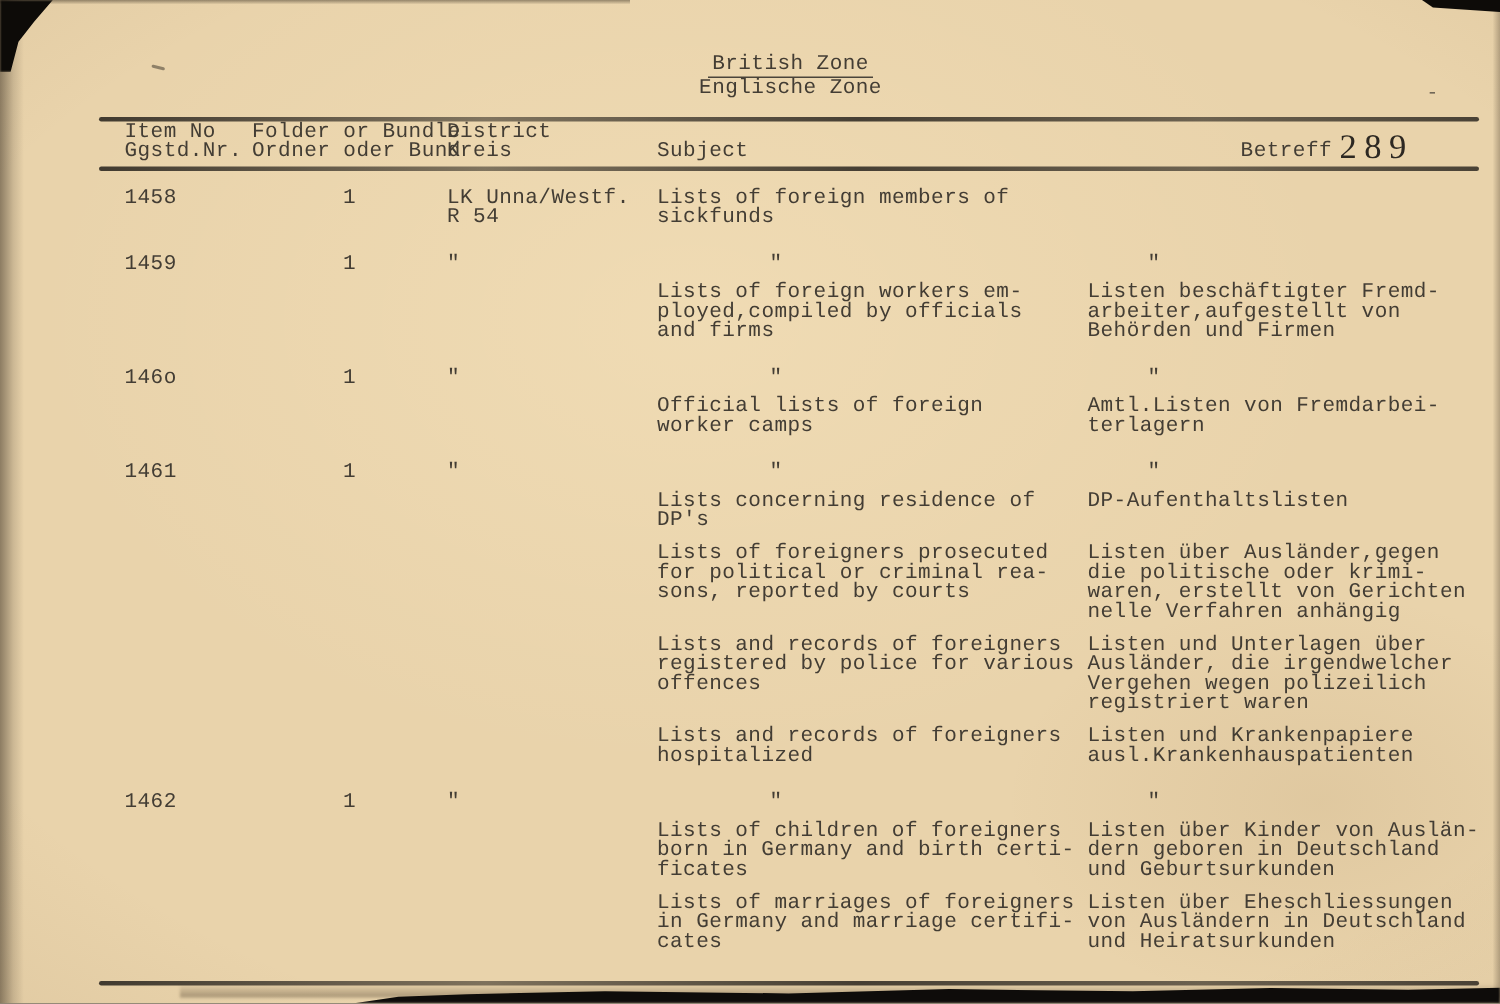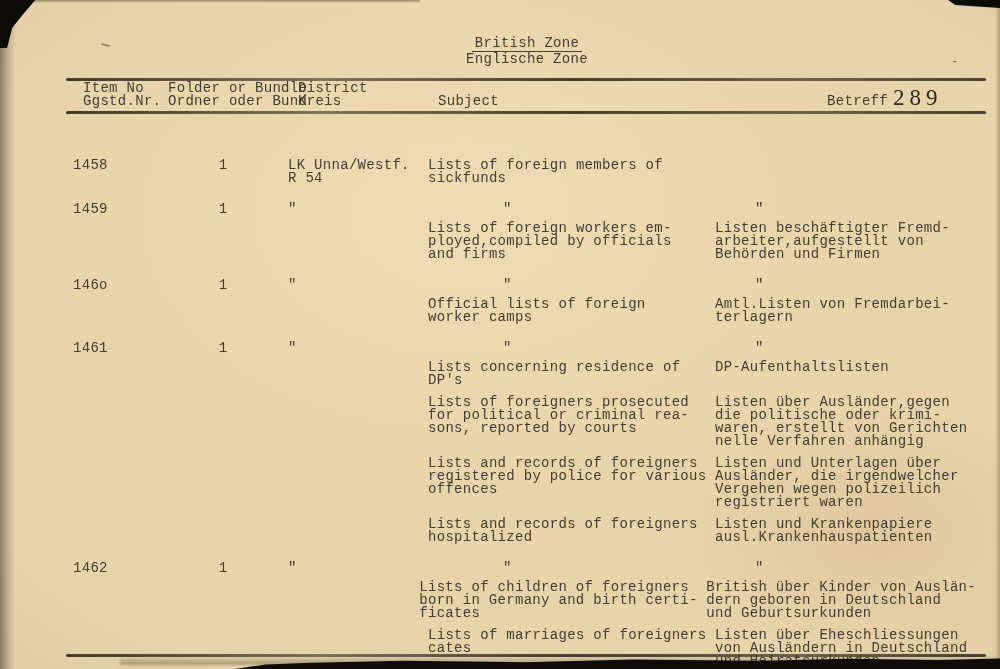--- a/index.html
+++ b/index.html
@@ -23,21 +23,21 @@
     font-weight:normal; font-size:23px; letter-spacing:5px; color:#2d2822;margin-top:36px;}
   .pagenum-dash{position:absolute; top:54px; left:951px; font-size:13px; color:#6a6052;}
   
   .rule{position:absolute; left:66px; width:920px; height:2.5px; border-radius:2px;
     background:linear-gradient(90deg, rgba(56,50,41,.95), rgba(56,50,41,.60) 28%, rgba(56,50,41,.92) 55%, rgba(56,50,41,.70) 80%, rgba(56,50,41,.9));}
   .rule-top{top:78px;}
   .rule-mid{top:111px;}
   .rule-bottom{top:654px;}
   
   .thead{position:absolute; top:82px; left:68px; width:918px;}
-  .tbody{position:absolute; top:114px; left:58px; width:918px;margin-top:33px;}
+  .tbody{position:absolute; top:114px; left:68px; width:918px;}
   .row{display:flex; align-items:flex-start;}
   .c-item{width:100px; padding-left:15px; box-sizing:border-box;}
   .c-folder{width:130px; text-align:center;}
   .c-district{width:130px; }
   .c-subject{width:285px; padding-left:10px; box-sizing:border-box;}
   .c-betreff{flex:1; padding-left:12px; box-sizing:border-box;}
   .th-subject .tline{padding-right:62px;}
   .th-betreff .tline{text-align:right; padding-right:98px;}
   .group{margin-top:18px;}
   .group:first-child{margin-top:12px;}
@@ -288,31 +288,32 @@
         <div class="row entry">
           <div class="c-item"></div>
           <div class="c-folder"></div>
           <div class="c-district"></div>
           <div class="c-subject">
             <div class="tline">Lists of children of foreigners</div>
             <div class="tline">born in Germany and birth certi-</div>
             <div class="tline">ficates</div>
           </div>
           <div class="c-betreff">
-            <div class="tline">British über Kinder von Auslän-</div>
+            <div class="tline">Listen über Kinder von Auslän-</div>
             <div class="tline">dern geboren in Deutschland</div>
             <div class="tline">und Geburtsurkunden</div>
           </div>
         </div>
         <div class="row entry">
           <div class="c-item"></div>
           <div class="c-folder"></div>
           <div class="c-district"></div>
           <div class="c-subject">
             <div class="tline">Lists of marriages of foreigners</div>
+            <div class="tline">in Germany and marriage certifi-</div>
             <div class="tline">cates</div>
           </div>
           <div class="c-betreff">
             <div class="tline">Listen über Eheschliessungen</div>
             <div class="tline">von Ausländern in Deutschland</div>
             <div class="tline">und Heiratsurkunden</div>
           </div>
         </div>
       </div>
     </div>

